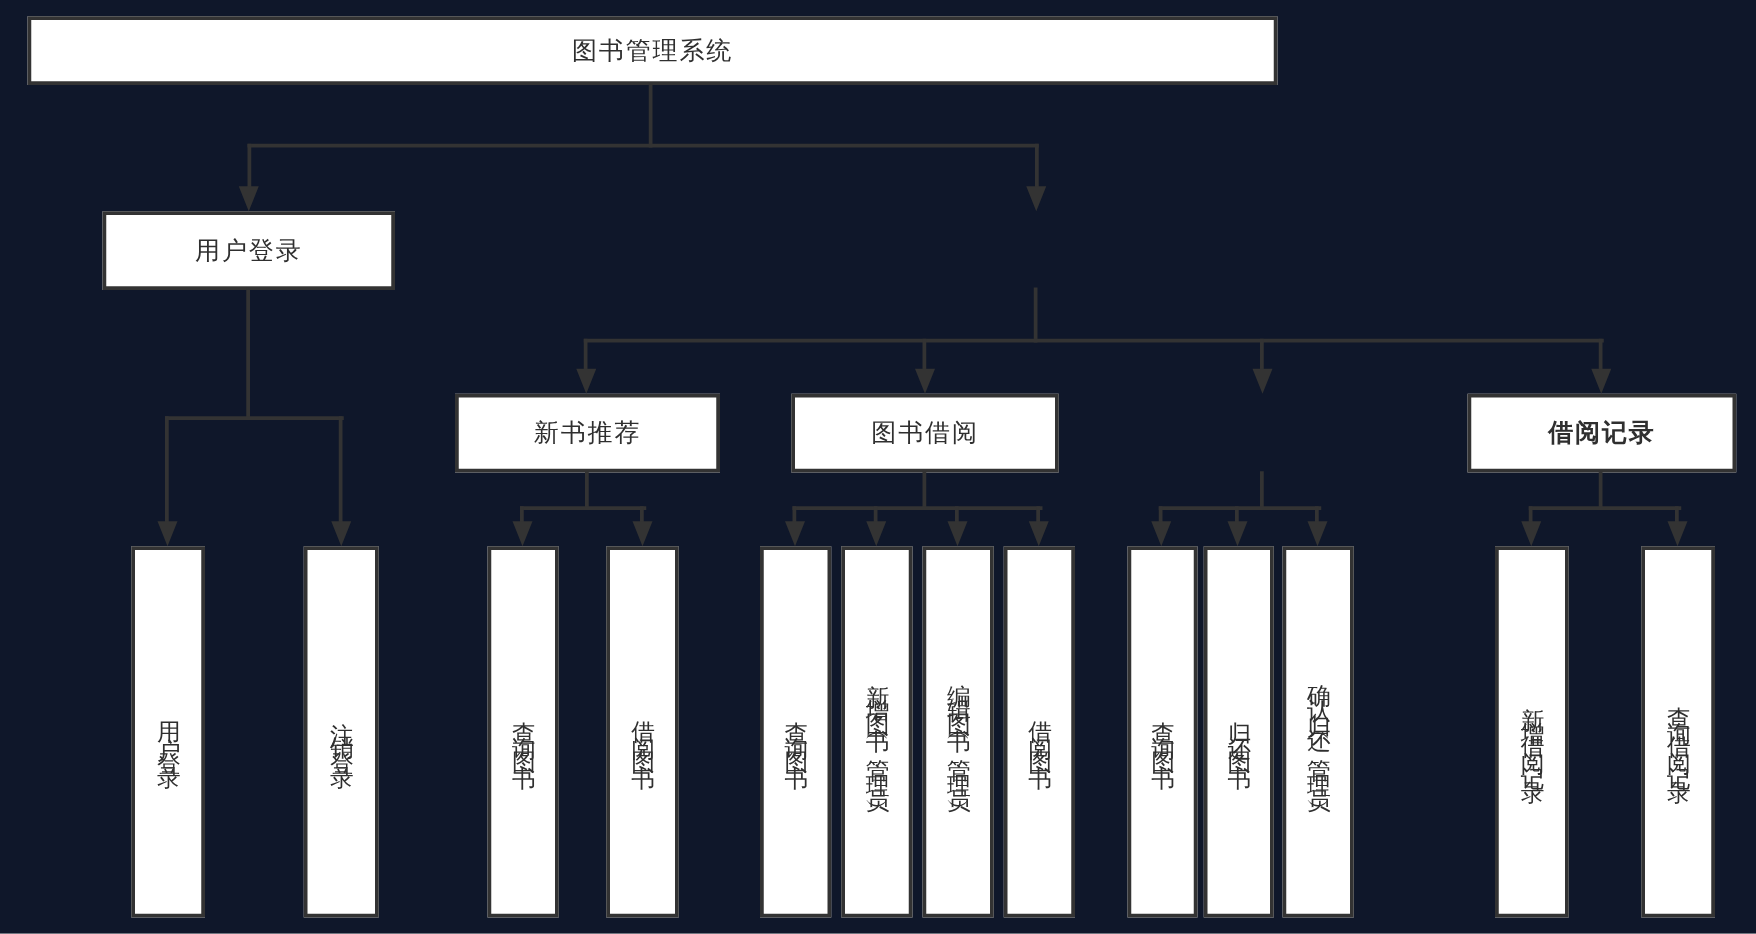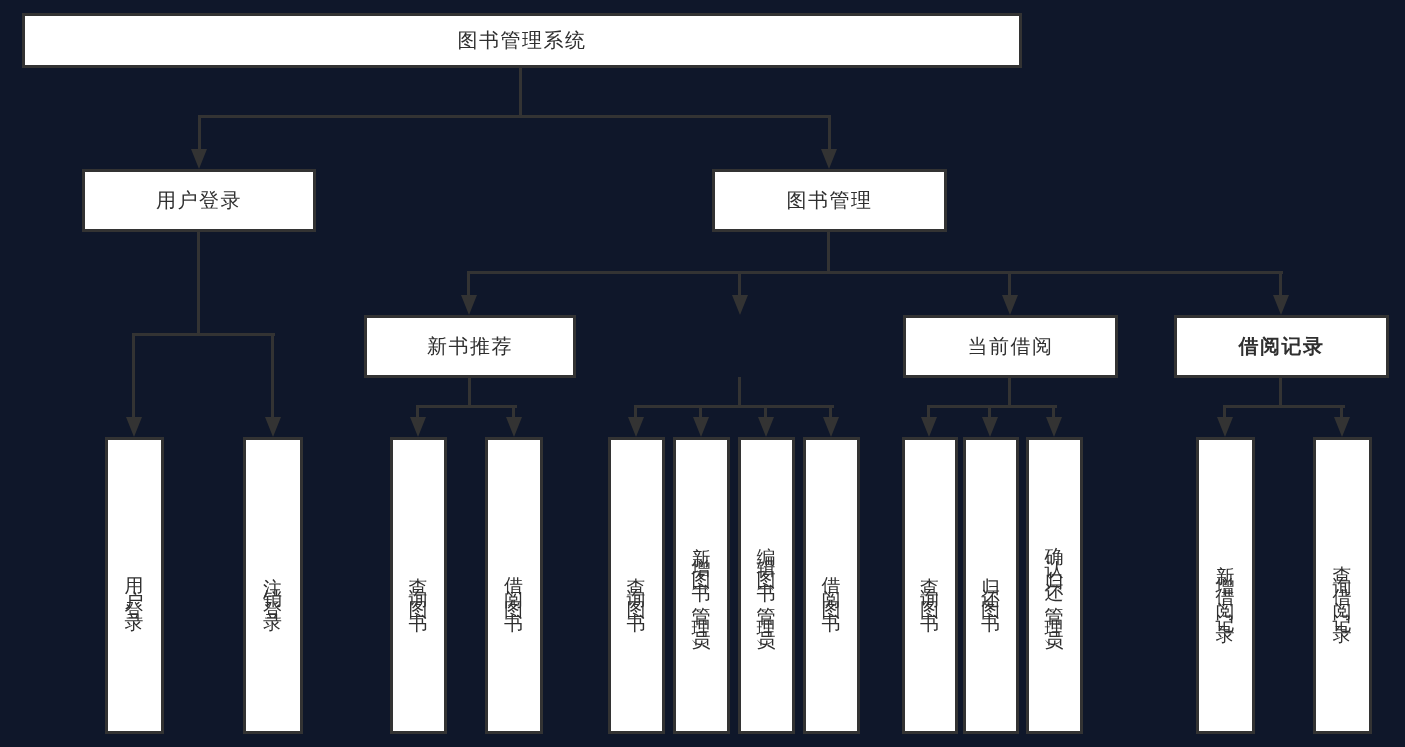--- a/index.html
+++ b/index.html
@@ -35,32 +35,29 @@
 <div id="canvas">
 
   <div class="box" style="left:22px;top:13px;width:1000px;height:55px;">
     <span class="hlabel">图书管理系统</span>
   </div>
 
   <div class="box" style="left:82px;top:169px;width:234px;height:63px;">
     <span class="hlabel">用户登录</span>
   </div>
 
-  <div class="box" style="left:712px;top:169px;width:235px;height:63px;">
-    <span class="hlabel">图书管理</span>
-  </div>
 
   <div class="box" style="left:364px;top:315px;width:212px;height:63px;font-family:Liberation Mono, monospace;">
     <span class="hlabel">新书推荐</span>
   </div>
 
+  <div class="box" style="left:633px;top:315px;width:214px;height:63px;">
+    <span class="hlabel">图书借阅</span>
+  </div>
 
-  <div class="box" style="left:903px;top:315px;width:215px;height:63px;">
-    <span class="hlabel">当前借阅</span>
-  </div>
 
   <div class="box" style="left:1174px;top:315px;width:215px;height:63px;font-weight:bold;">
     <span class="hlabel">借阅记录</span>
   </div>
 
   <div class="box vbox" style="left:105px;top:437px;width:59px;height:297px;">
     <span class="vlabel">用户登录</span>
   </div>
   <div class="box vbox" style="left:243px;top:437px;width:60px;height:297px;">
     <span class="vlabel">注销登录</span>

